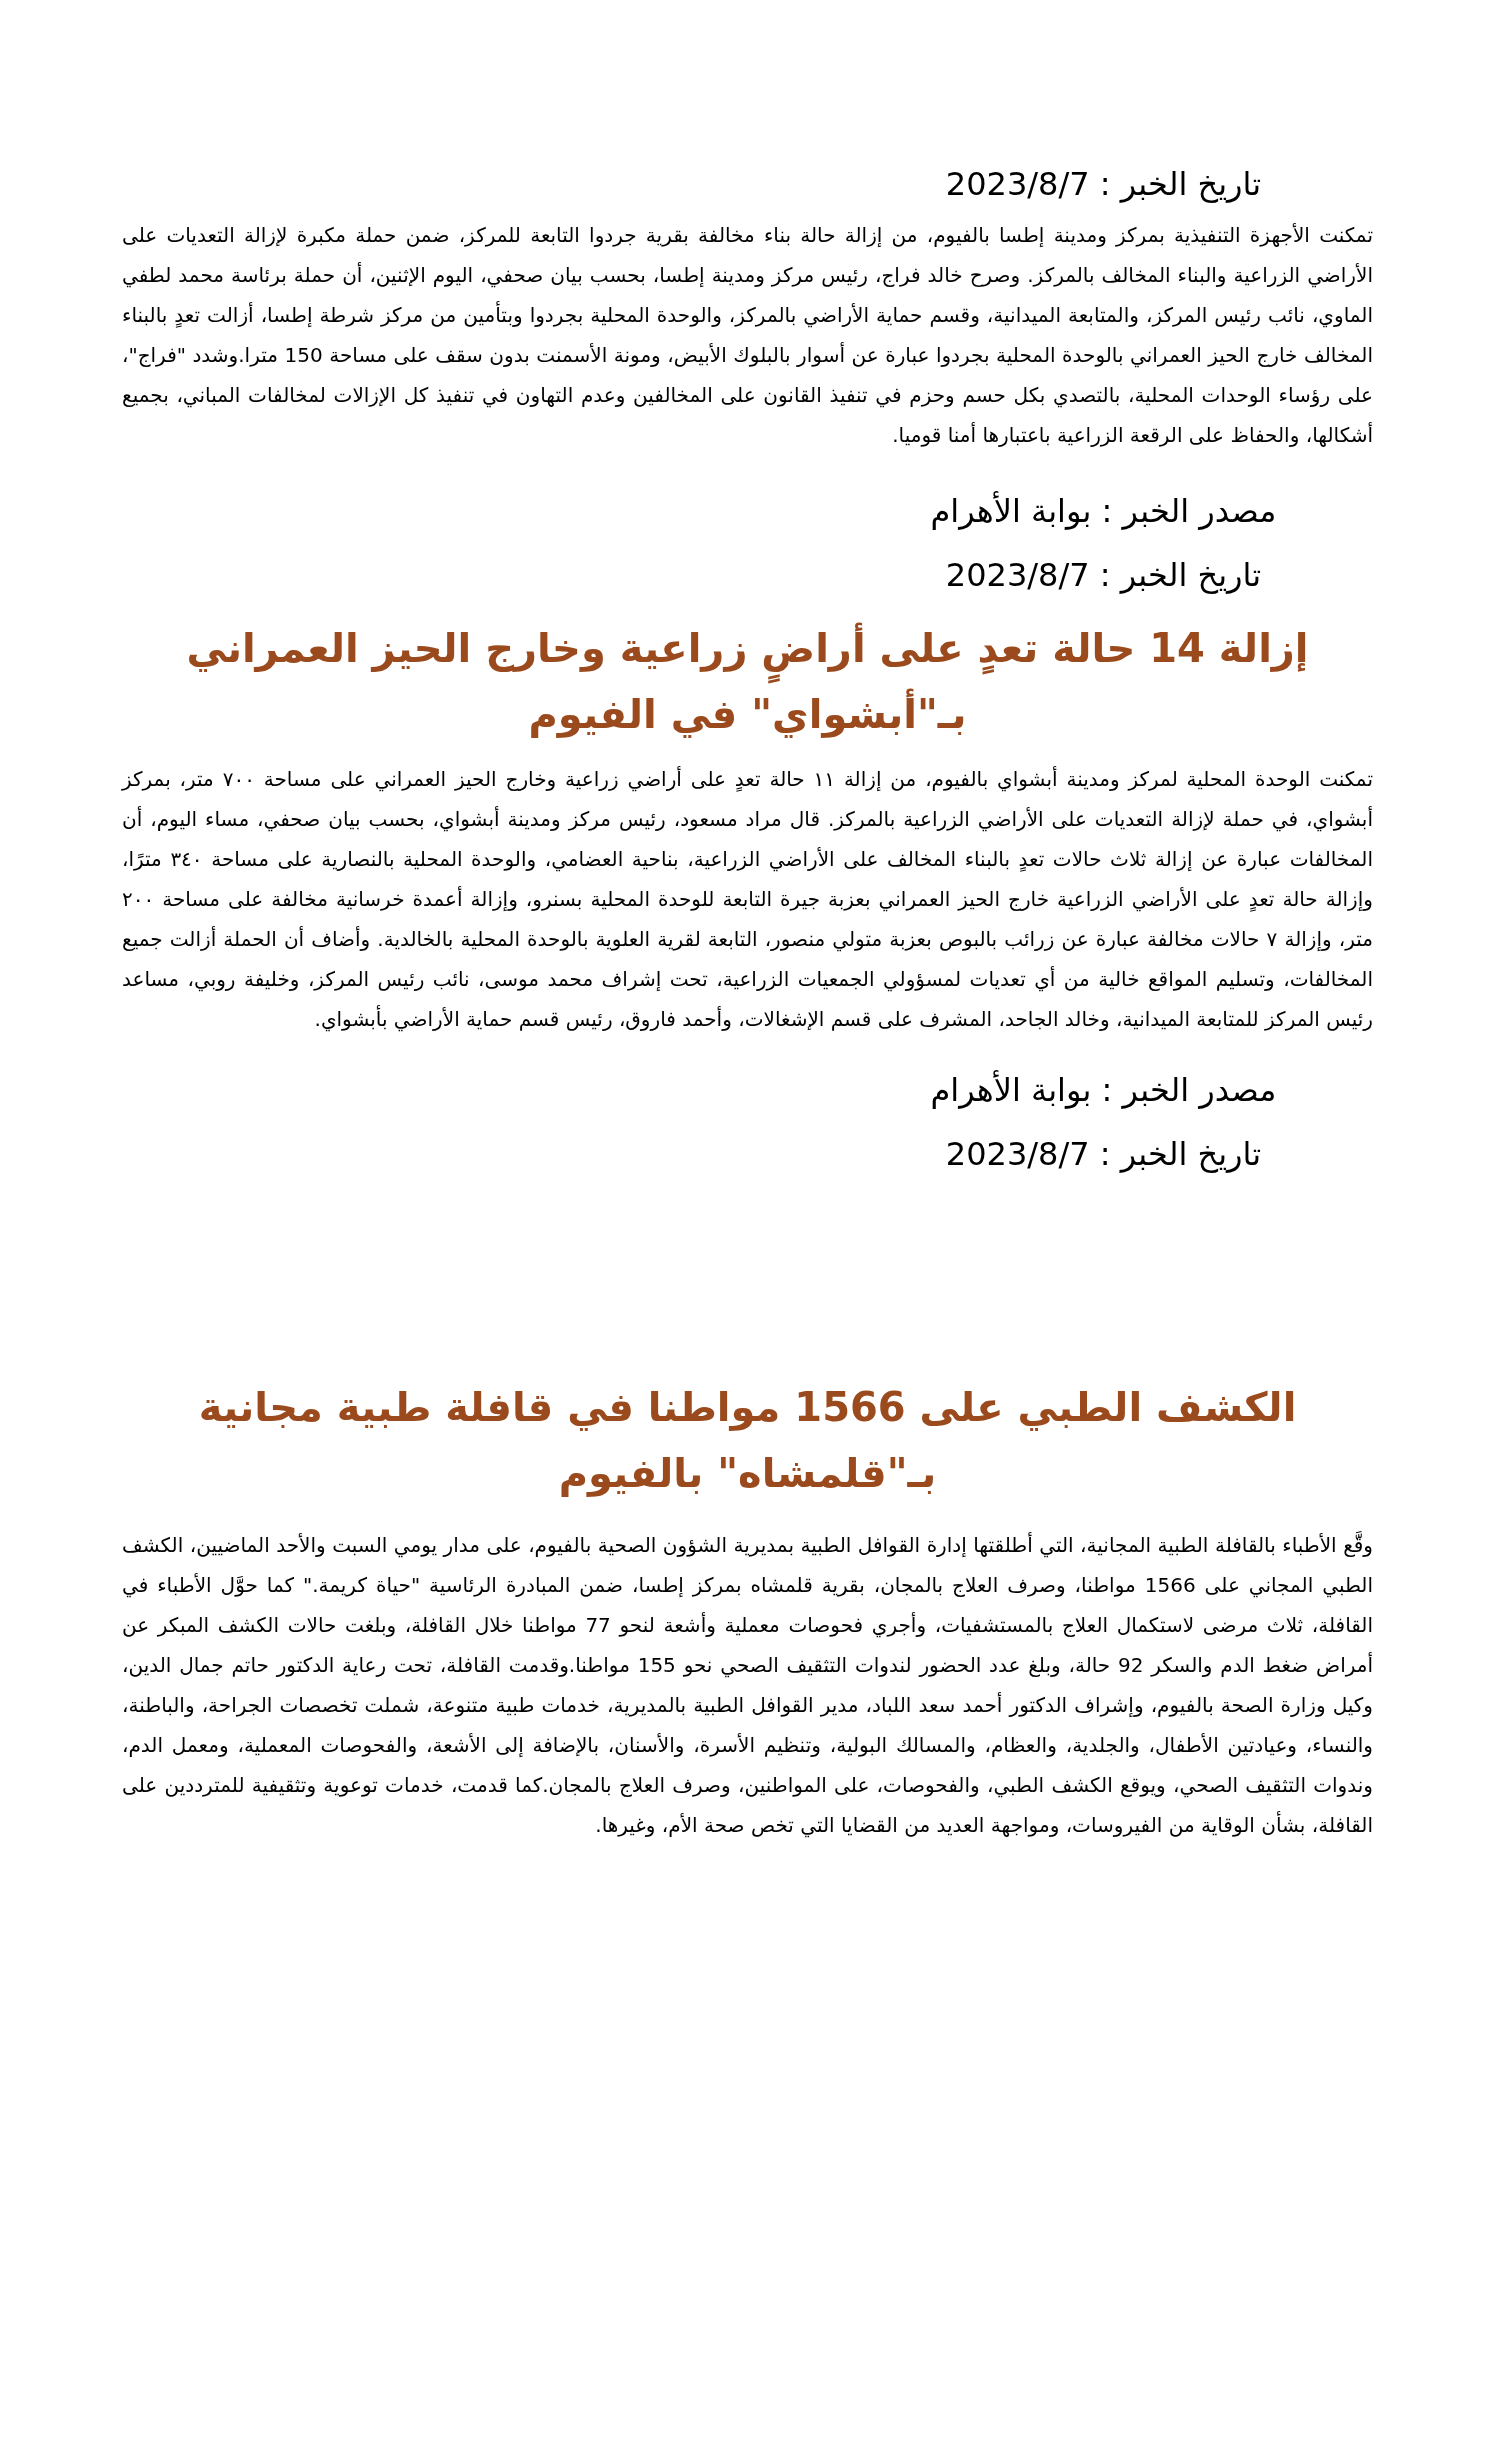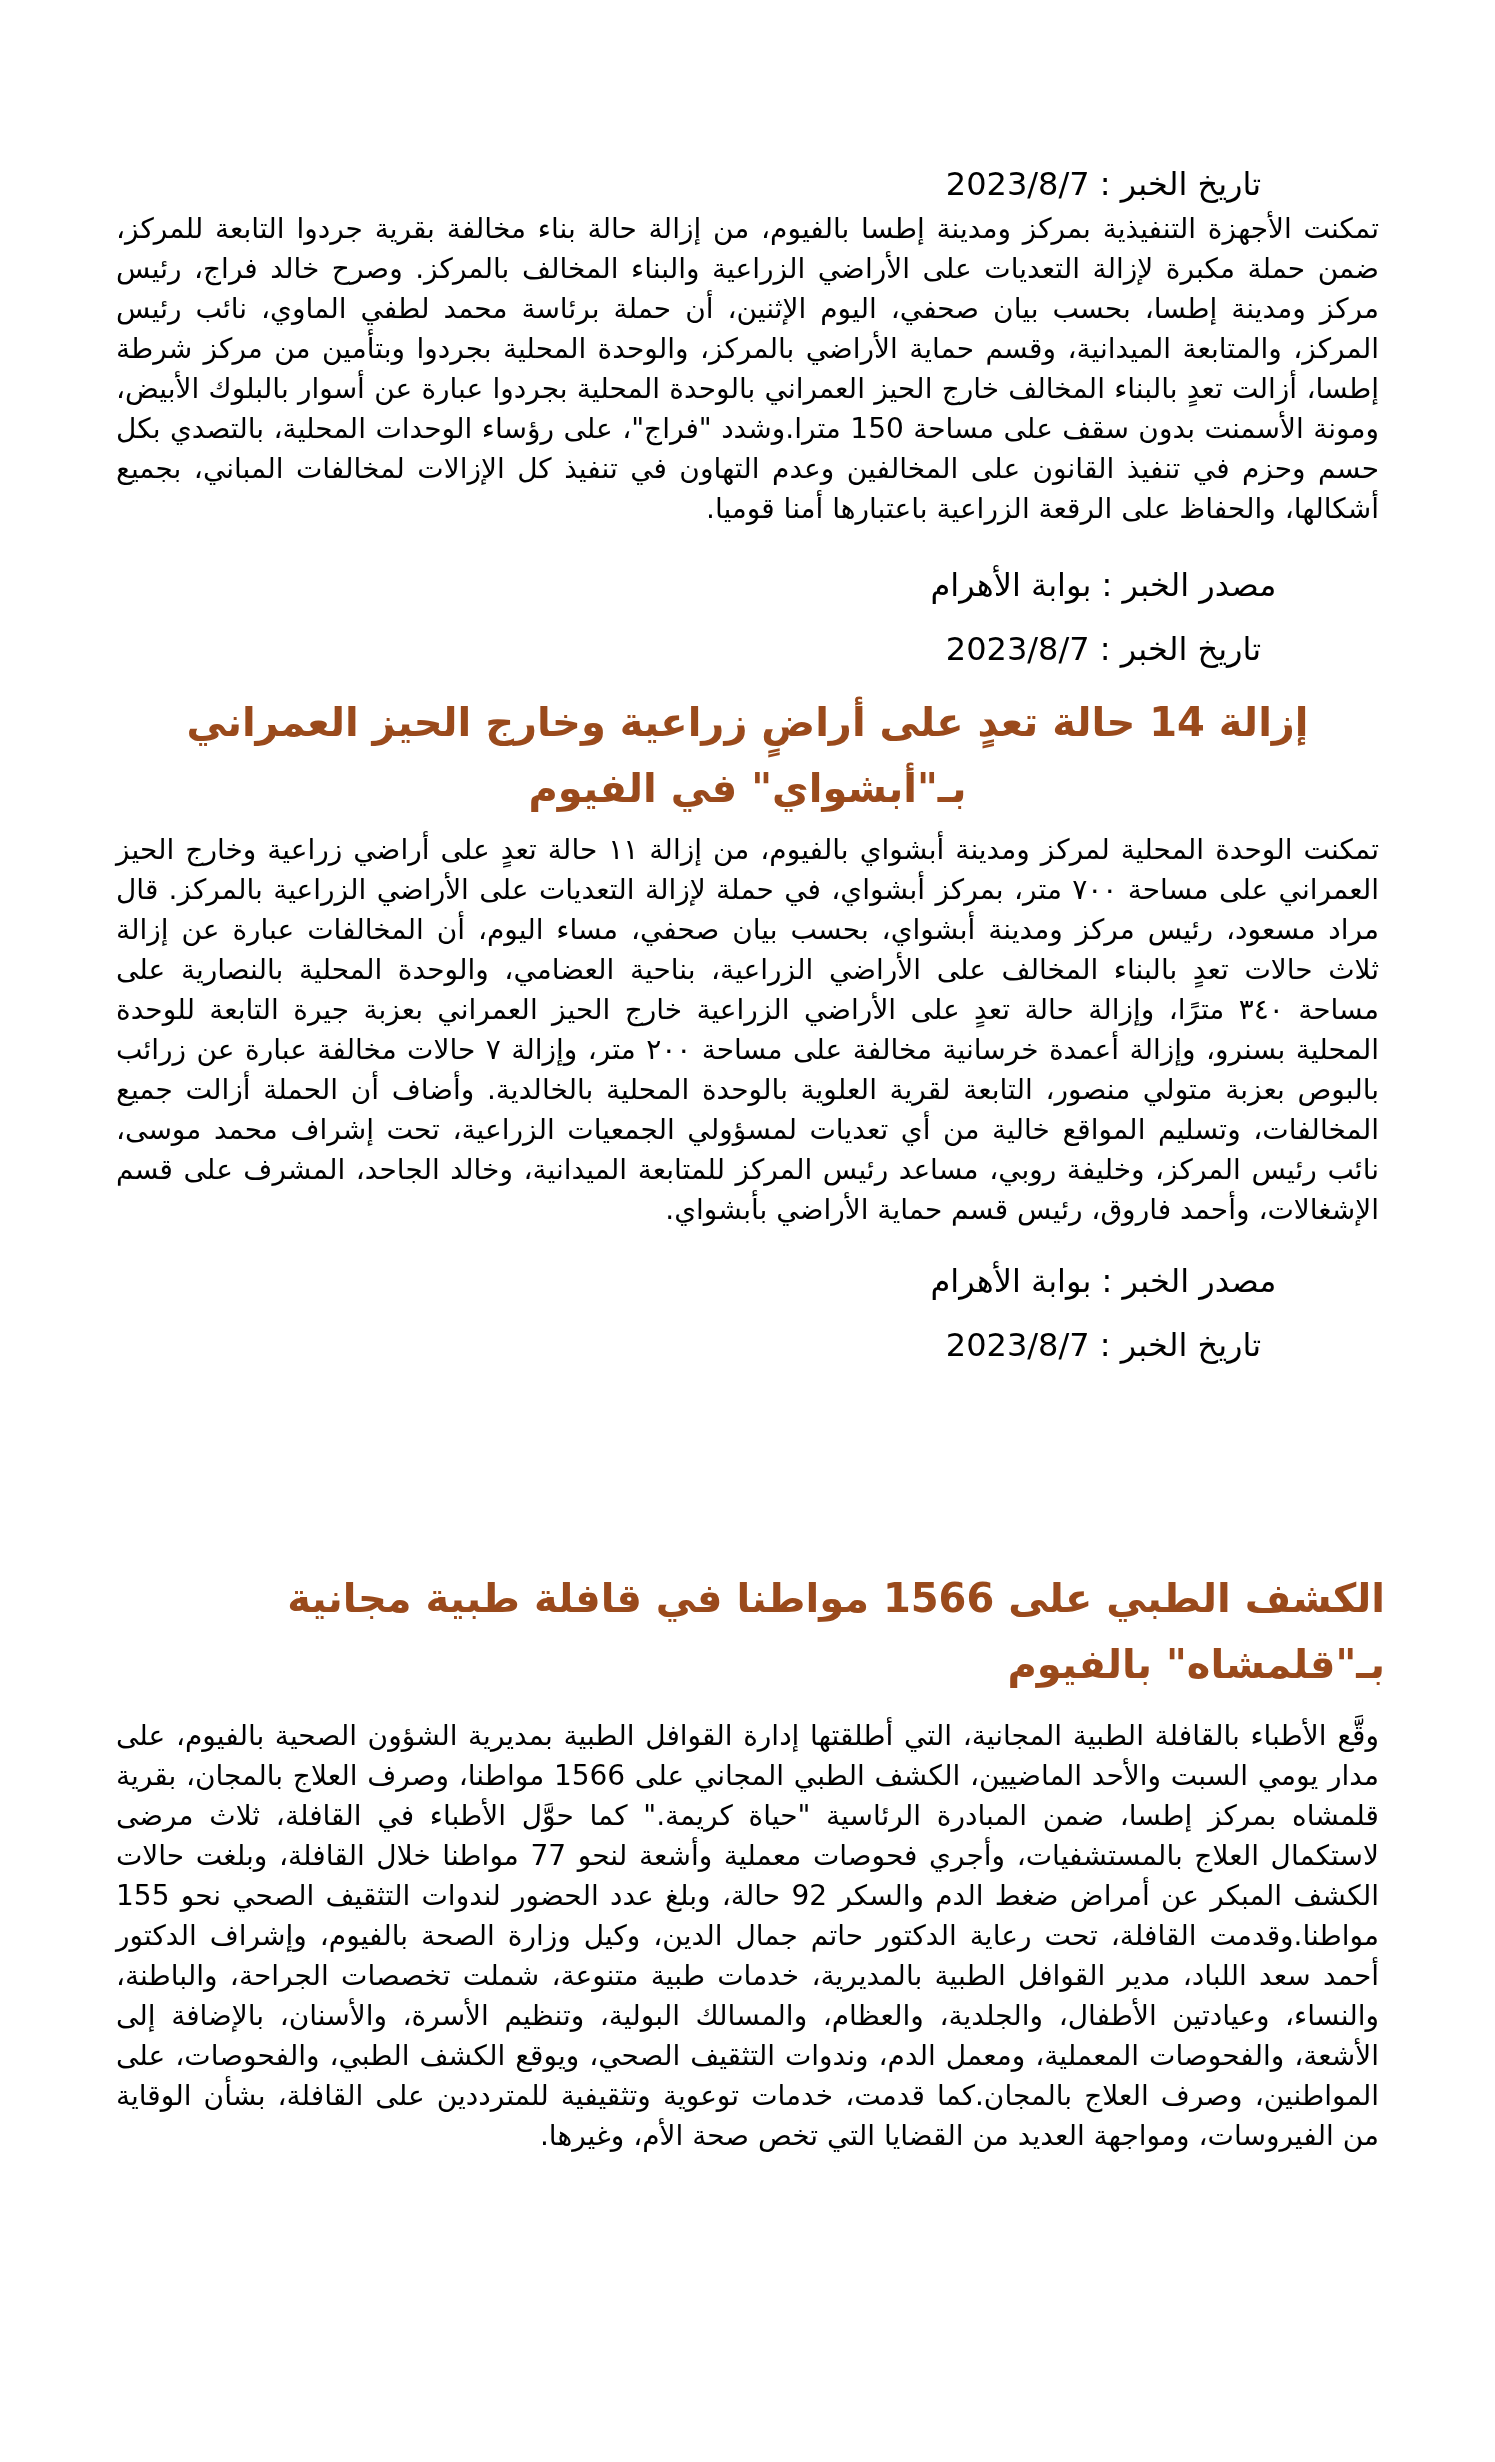--- a/index.html
+++ b/index.html
@@ -32,34 +32,34 @@
   }
   .headline {
     font-size: 40px;
     font-weight: bold;
     line-height: 66px;
     text-align: center;
     color: var(--headline-color, #9A4A1C);
     margin: 0;
   }
   .body-text {
-    font-size: 28px;
+    font-size: 20px;
     line-height: 40px;
     text-align: justify;
-    margin: 6px;
+    margin: 12px;
     color: #000000;
   }
   
   .h1-a1   { margin: 101px 0 14px 0; }
   .src-a1  { margin-top: 37px; }
   .date-a2 { margin-top: 26px; }
   .h1-a2   { margin: 21px 0 8.8px 0; }
   .src-a2  { margin-top: 32px; }
   .date-a3 { margin-top: 26px; }
-  .h1-a3   { margin: 201px 0 19.3px 0; text-align: right; }
+  .h1-a3   { margin: 201px 0 19.3px 0; }
 </style>
 </head>
 <body>
 
 <div class="page">
 
   <div class="article">
     <div class="meta-line date-a1">تاريخ الخبر : 2023/8/7</div>
     <p class="body-text">تمكنت الأجهزة التنفيذية بمركز ومدينة إطسا بالفيوم، من إزالة حالة بناء مخالفة بقرية جردوا التابعة للمركز، ضمن حملة مكبرة لإزالة التعديات على الأراضي الزراعية والبناء المخالف بالمركز. وصرح خالد فراج، رئيس مركز ومدينة إطسا، بحسب بيان صحفي، اليوم الإثنين، أن حملة برئاسة محمد لطفي الماوي، نائب رئيس المركز، والمتابعة الميدانية، وقسم حماية الأراضي بالمركز، والوحدة المحلية بجردوا وبتأمين من مركز شرطة إطسا، أزالت تعدٍ بالبناء المخالف خارج الحيز العمراني بالوحدة المحلية بجردوا عبارة عن أسوار بالبلوك الأبيض، ومونة الأسمنت بدون سقف على مساحة 150 مترا.وشدد "فراج"، على رؤساء الوحدات المحلية، بالتصدي بكل حسم وحزم في تنفيذ القانون على المخالفين وعدم التهاون في تنفيذ كل الإزالات لمخالفات المباني، بجميع أشكالها، والحفاظ على الرقعة الزراعية باعتبارها أمنا قوميا.</p>
     <div class="meta-line src-a1">مصدر الخبر : بوابة الأهرام</div>

